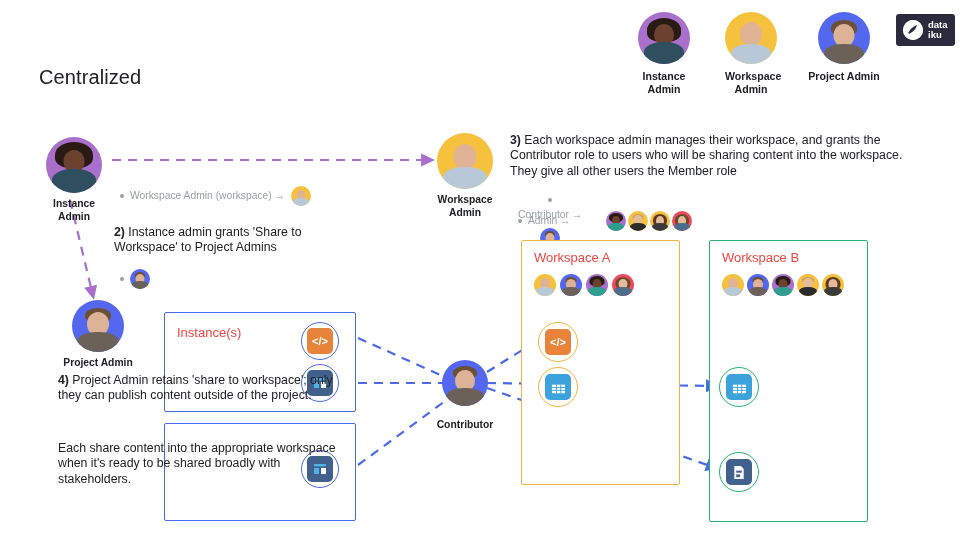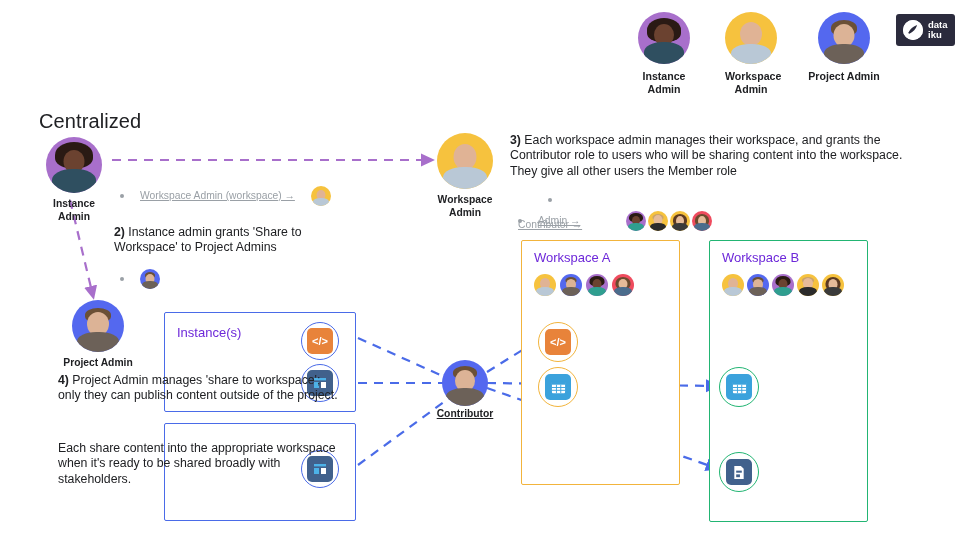--- a/index.html
+++ b/index.html
@@ -51,36 +51,34 @@
     left: 50%;
     transform: translateX(-50%);
     border-radius: 50% 50% 38% 38%;
   }
 
   
   .title {
     font-size: 20px;
     color: #202124;
     letter-spacing: .1px;
-    margin-top: 44px;
   }
   .para {
     font-size: 12.3px;
     line-height: 15.4px;
     color: #202124;
   }
   .para b { font-weight: bold; }
   .bullet-row {
     display: flex;
     align-items: center;
-    gap: 16px;
+    gap: 6px;
     font-size: 10.3px;
     color: #9aa0a6;
     line-height: 14px;
-    text-decoration: underline;
   }
   .dot {
     width: 4px; height: 4px; border-radius: 50%;
     background: #9aa0a6; flex: 0 0 auto;
   }
   .role-caption {
     font-size: 10.3px;
     font-weight: bold;
     color: #202124;
     text-align: center;
@@ -96,21 +94,21 @@
 
   
   .ws-box {
     border: 1.6px solid #F2B43C;
     border-radius: 2px;
     background: #fff;
   }
   .ws-box.green { border-color: #22B573; }
   .ws-label {
     font-size: 13px;
-    color: #6d28d9;
+    color: #ef4444;
   }
   .proj-box {
     border: 1.4px solid #4A6BE8;
     border-radius: 2px;
     background: transparent;
   }
 
   
   .obj-ring {
     border-radius: 50%;
@@ -444,28 +442,28 @@
       <svg width="16" height="16" viewBox="0 0 16 16">
         <rect x="2" y="3" width="12" height="2.4" fill="#4DB2E8"></rect>
         <rect x="2" y="7" width="5" height="6" fill="#4DB2E8"></rect>
         <rect x="9" y="7" width="5" height="6" fill="#ffffff"></rect>
       </svg>
     </div>
   </div>
 
   <div class="abs para" style="left:58px; top:373px; width:288px; background:rgba(255,255,255,0.0);">
     <b>4)</b>
-    <span>Project Admin manages 'share to workspace'; only they can publish content outside of the project.</span>
+    <span>Project Admin retains 'share to workspace'; only they can publish content outside of the project.</span>
   </div>
   <div class="abs para" style="left:58px; top:441px; width:290px;">Each share content into the appropriate workspace when it's ready to be shared broadly with stakeholders.</div>
 
   <div class="abs" style="left:442px; top:360px; width:46px;">
     <div class="avatar" style="width:46px;height:46px;background:#5468EF;">
       <div class="hair" style="width:24px;height:13px;top:6px;background:#6b5036;"></div>
       <div class="head" style="width:20px;height:22px;top:10px;background:#dcb396;"></div>
       <div class="body" style="width:38px;height:18px;background:#6c6158;"></div>
     </div>
-    <div class="role-caption" style="margin-top:2px; width:80px; margin-left:-17px;text-decoration:underline;">
+    <div class="role-caption" style="margin-top:13px; width:80px; margin-left:-17px;">
       <span>Contributor</span>
     </div>
   </div>
 
 </div>
 
 </body></html>

